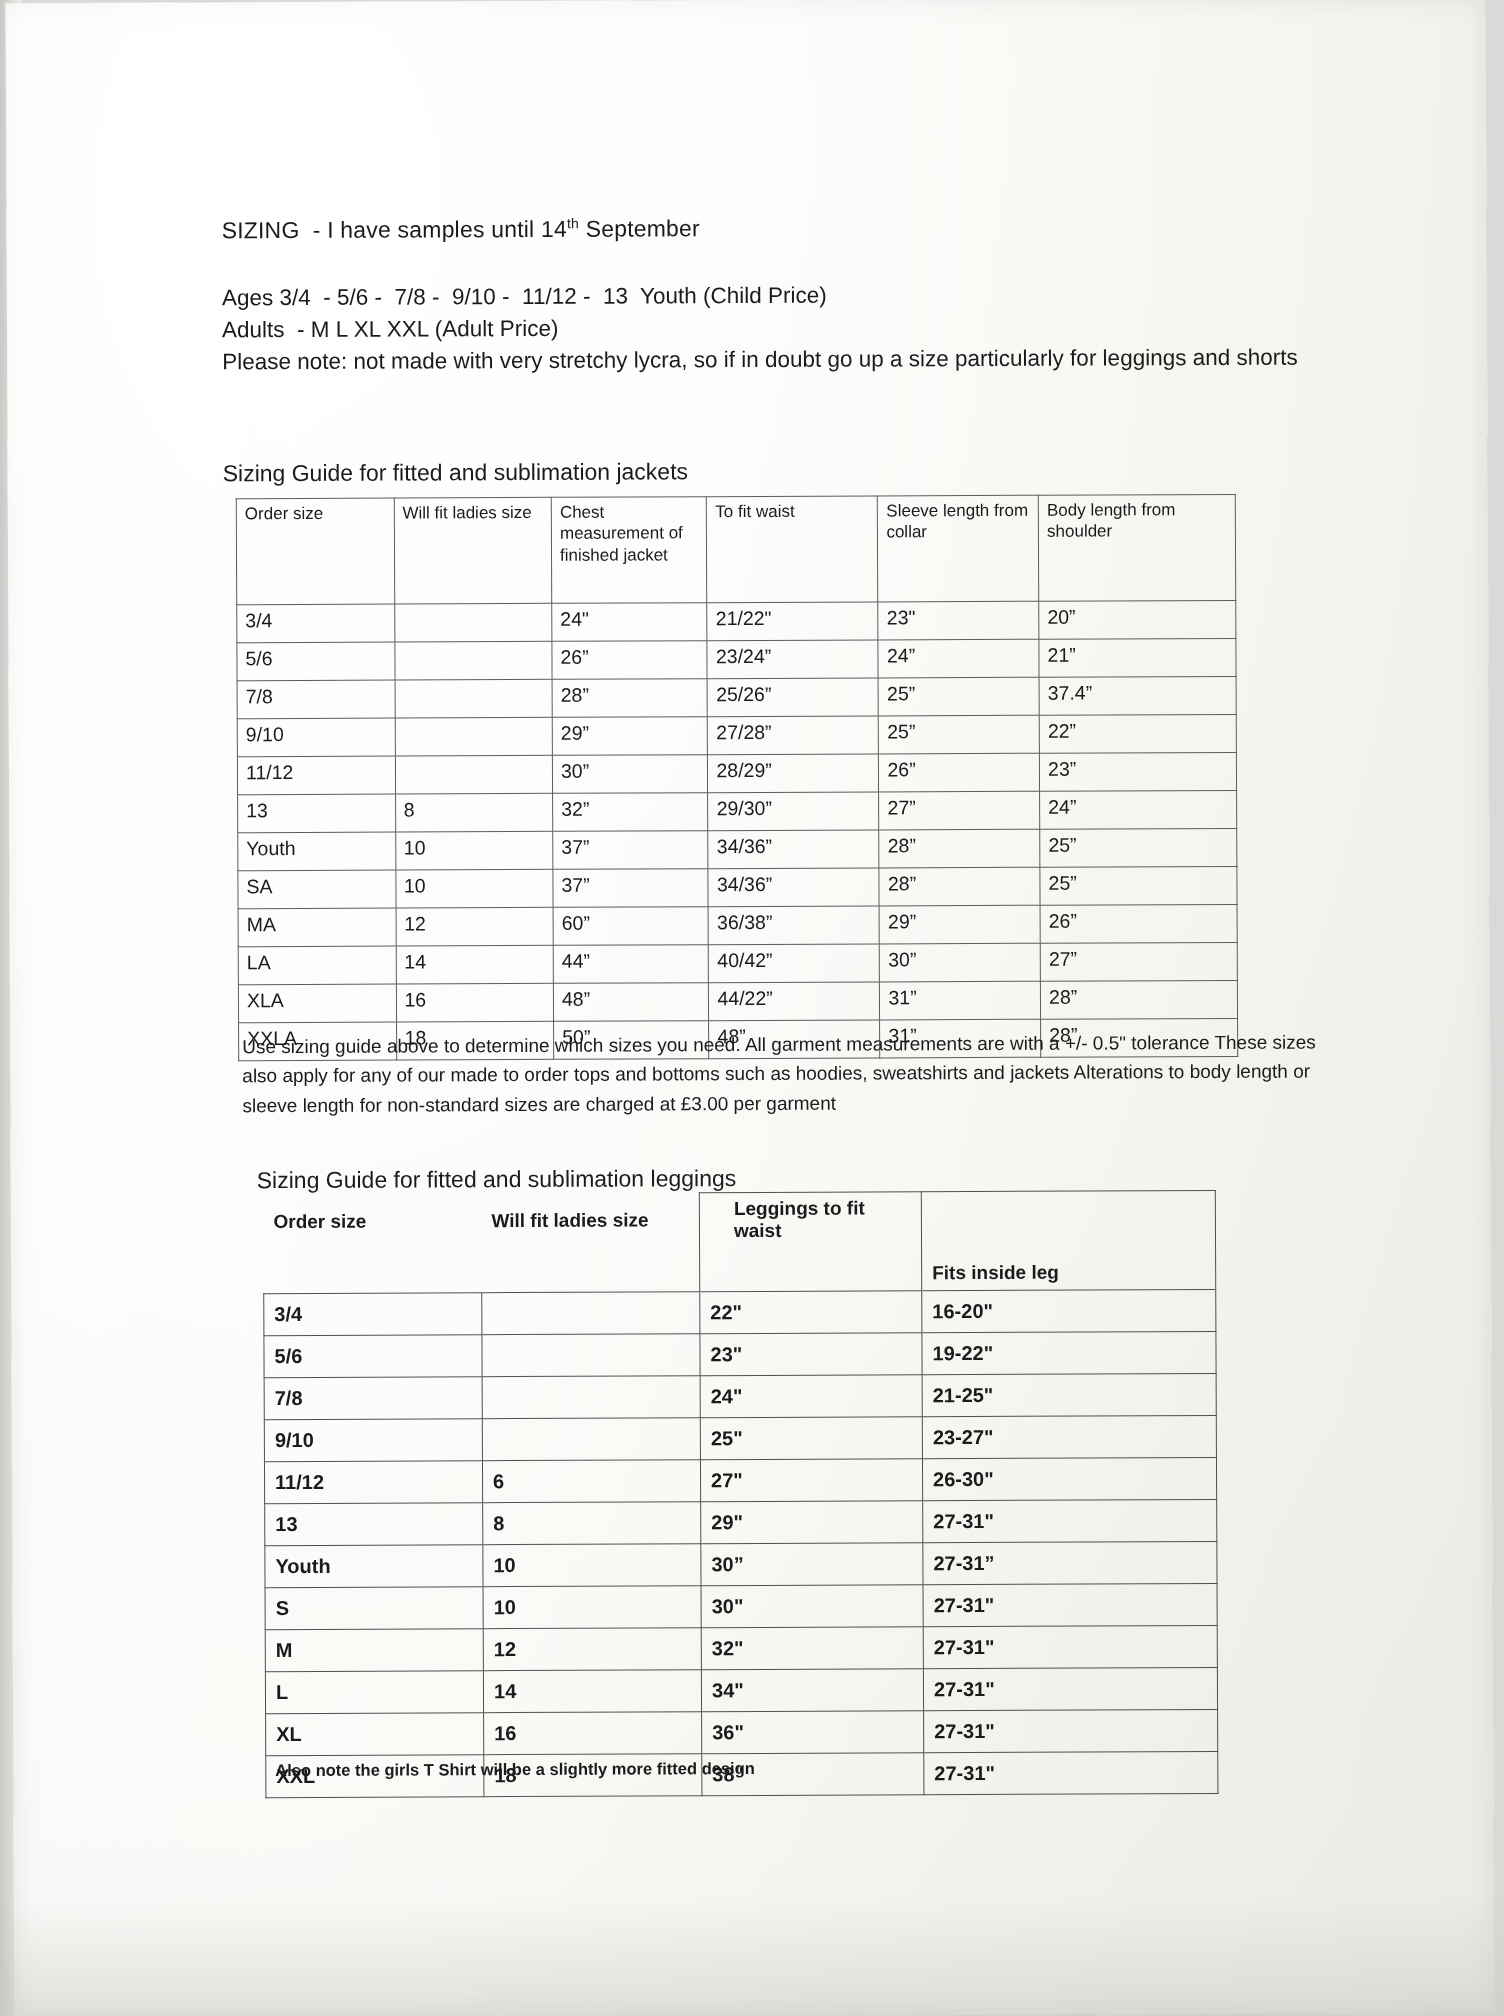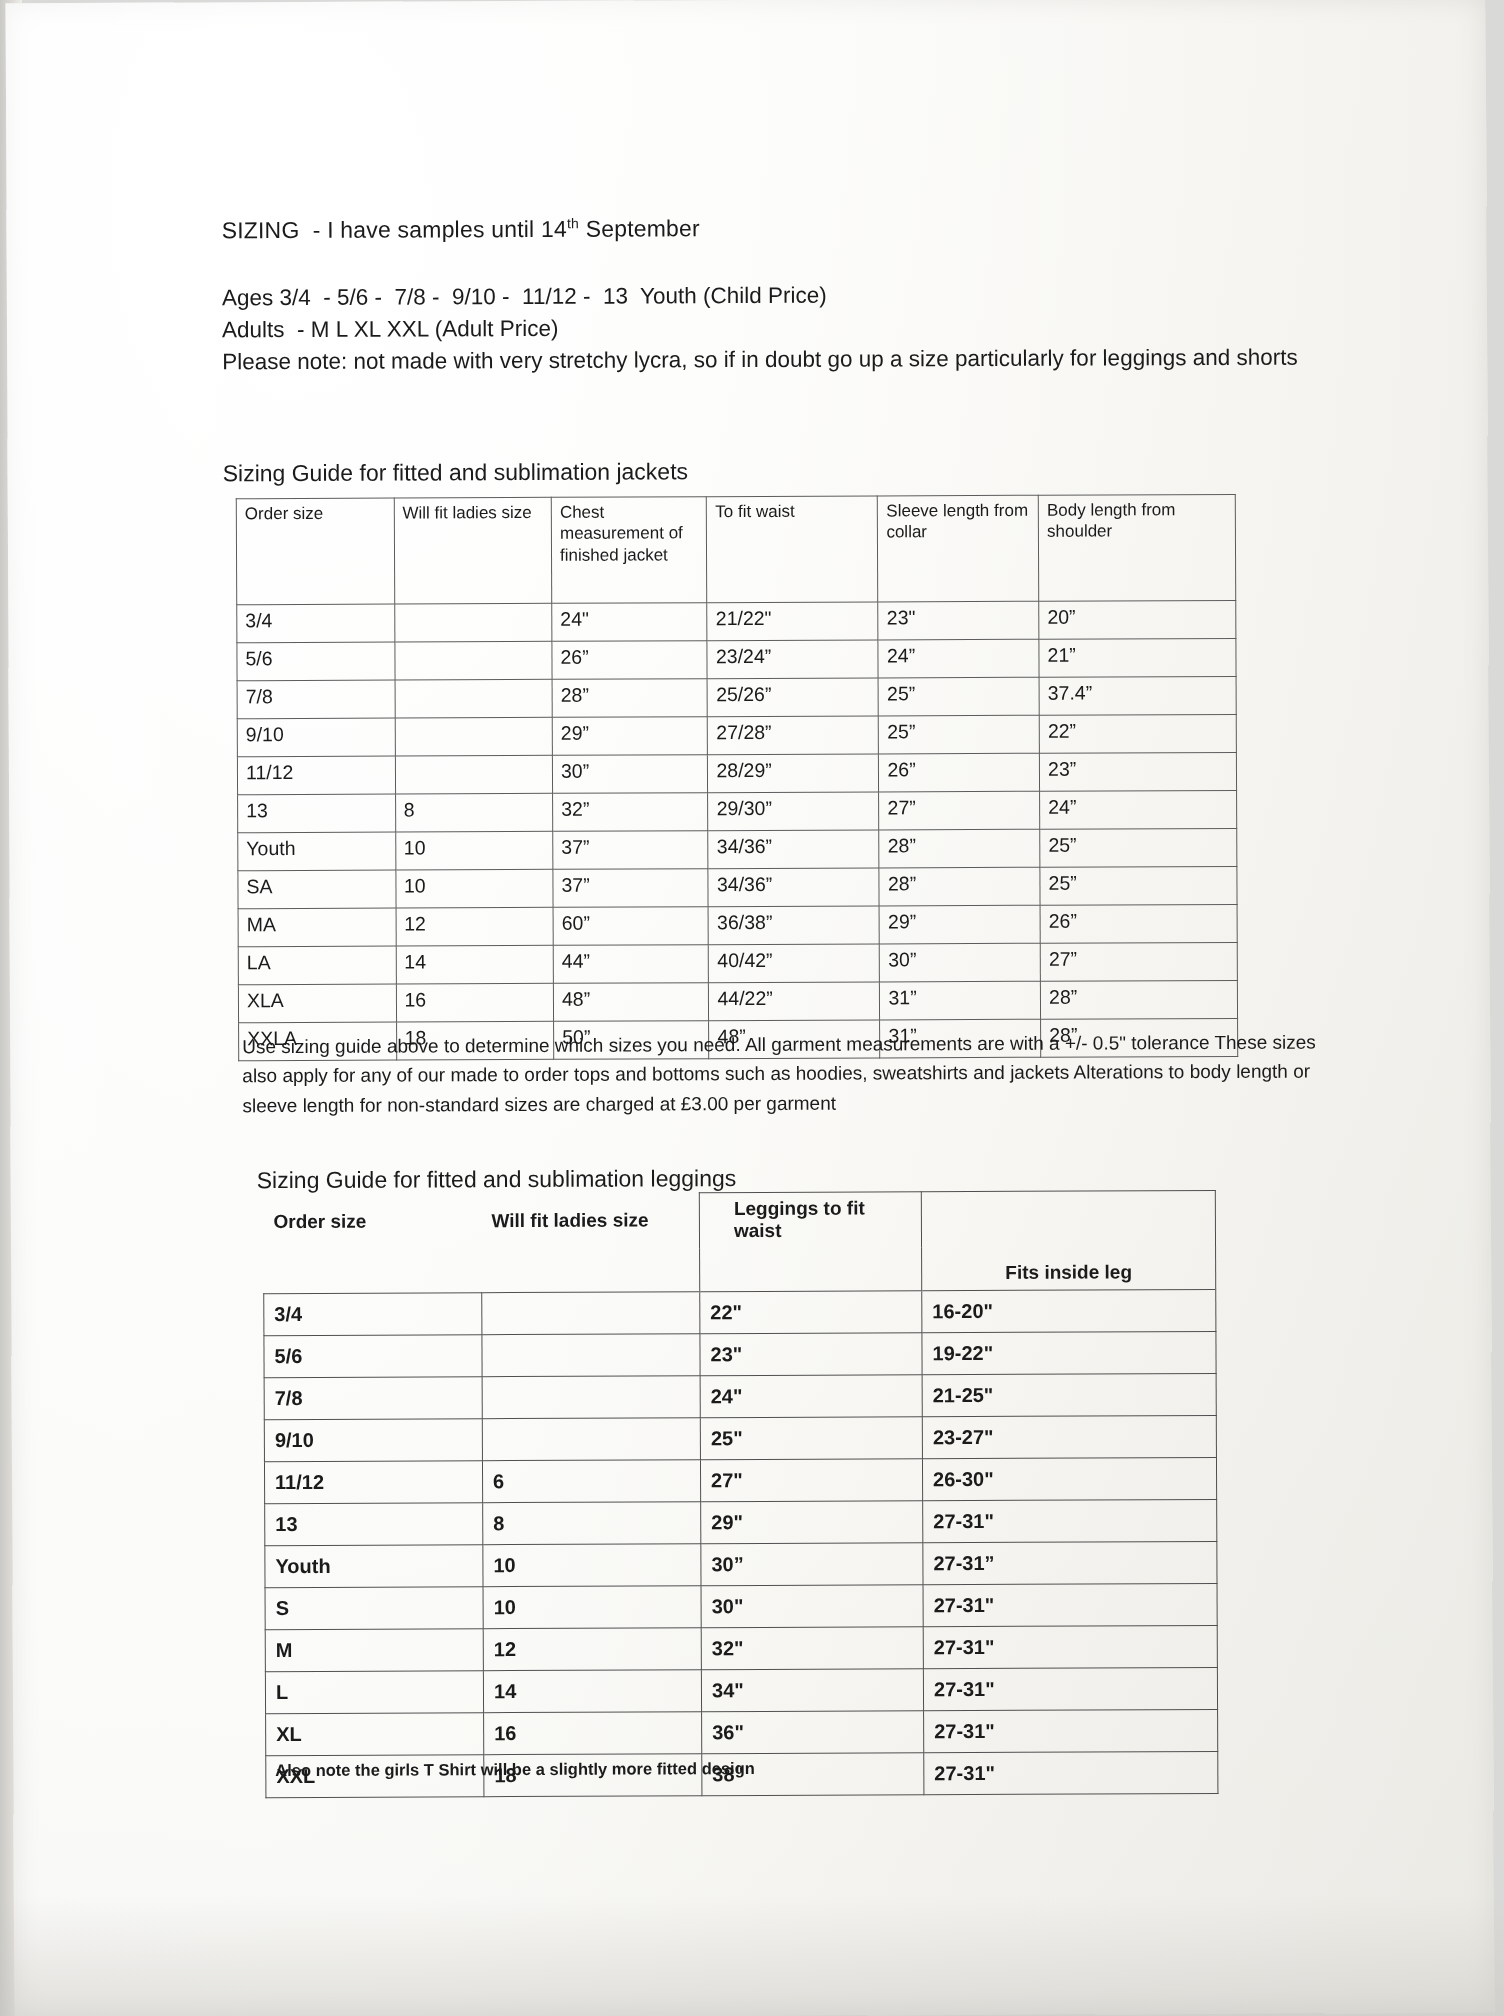--- a/index.html
+++ b/index.html
@@ -141,21 +141,21 @@
     border-top: 1px solid #4f4f4f;
     border-right: 1px solid #4f4f4f;
     padding-left: 34px;
   }
   #tbl-leggings thead tr.r2 th {
     border: none;
     height: 32px;
     vertical-align: bottom;
   }
   #tbl-leggings thead tr.r2 th.bl { border-left: 1px solid #4f4f4f; }
-  #tbl-leggings thead tr.r2 th.br { border-right: 1px solid #4f4f4f; text-align: center; }
+  #tbl-leggings thead tr.r2 th.br { border-right: 1px solid #4f4f4f; }
   #tbl-leggings tbody td { font-size: 20px; }
   
   #skew {
     position: absolute;
     left: 0; top: 0;
     width: 1504px; height: 2016px;
     transform: rotate(-0.25deg);
     transform-origin: 50% 50%;
   }
 </style>

